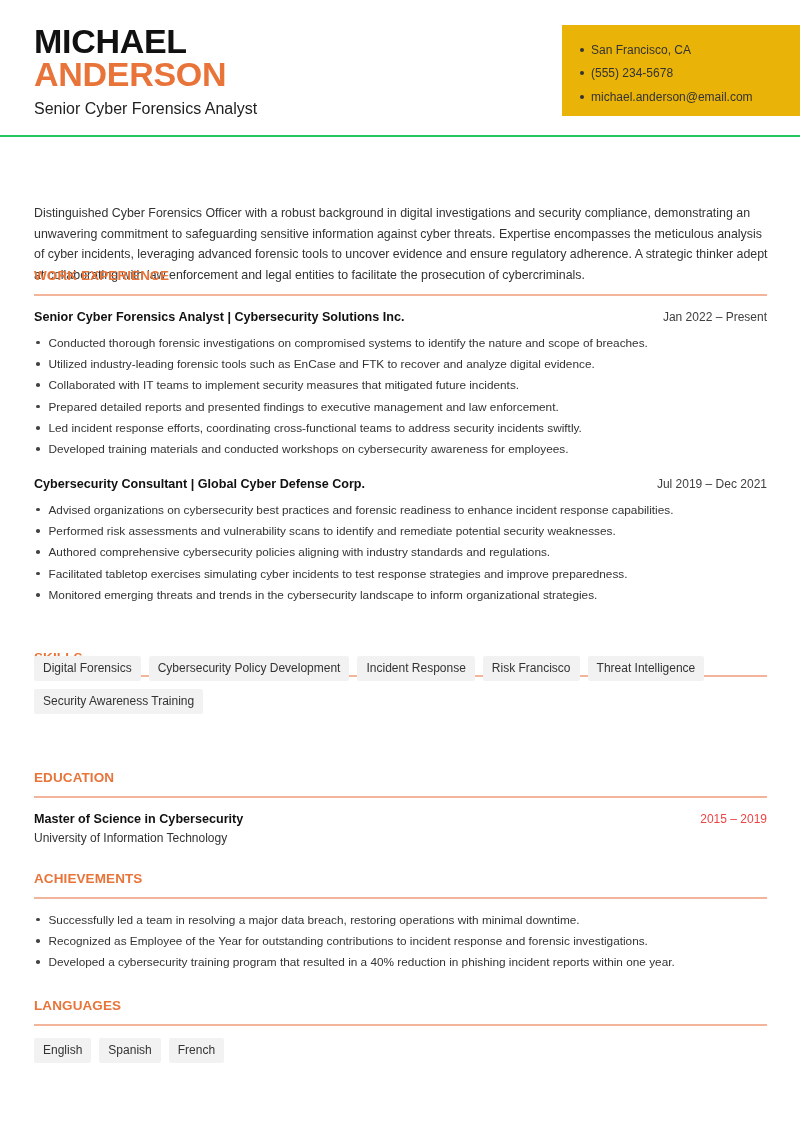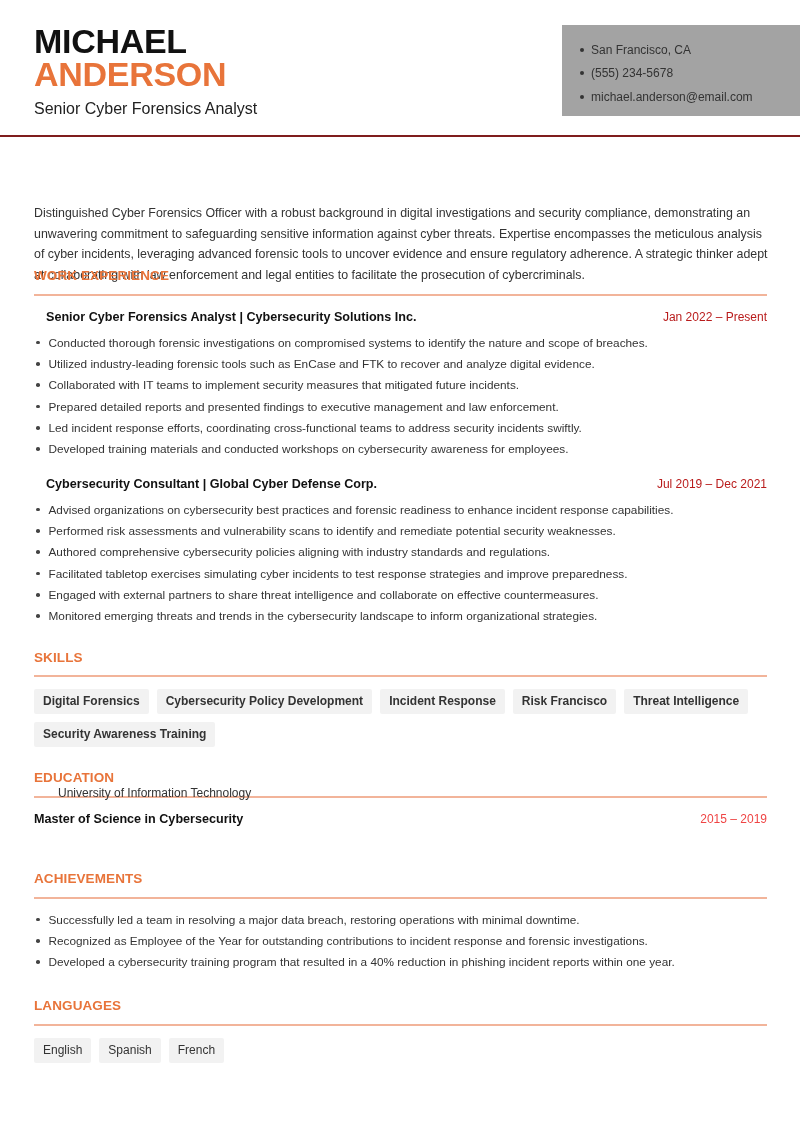--- a/index.html
+++ b/index.html
@@ -1,35 +1,35 @@
 <!DOCTYPE html>
 <html><head>
   <meta charset="utf-8">
   <style>
     * { margin: 0; padding: 0; box-sizing: border-box; }
     html, body { width: 800px; height: 1130px; background: #ffffff; }
     body { font-family: "Liberation Sans", "DejaVu Sans", sans-serif; color: #2a2a2a; position: relative; overflow: hidden; }
 
-    .header { position: relative; height: 137px; border-bottom: 2px solid #7f1d1d; }
+    .header { position: relative; height: 137px; border-bottom: 2px solid #22c55e; }
     .name-first { position: absolute; left: 34px; top: 22px; font-size: 34px; font-weight: 700; color: #111111; letter-spacing: -0.3px; line-height: 38px; }
     .name-last { position: absolute; left: 34px; top: 55px; font-size: 34px; font-weight: 700; color: #e8743a; letter-spacing: -0.3px; line-height: 38px; }
     .job-title { position: absolute; left: 34px; top: 100px; font-size: 16px; color: #222; }
 
-    .contact-box { position: absolute; left: 562px; top: 25px; width: 238px; height: 91px; background: #a3a3a3; padding: 13px 0 0 18px; }
+    .contact-box { position: absolute; left: 562px; top: 25px; width: 238px; height: 91px; background: #eab308; padding: 13px 0 0 18px; }
     .contact-item { display: flex; align-items: center; font-size: 12px; color: #333; height: 23.5px; }
     .bullet { display: inline-block; width: 4px; height: 4px; border-radius: 50%; background: #333; margin-right: 7px; flex: none; }
 
     .summary { position: absolute; left: 34px; top: 163px; width: 735px; font-size: 12.4px; line-height: 20.6px; color: #333; margin-top: 40px; }
 
     .section-title { position: absolute; left: 34px; font-size: 13.5px; font-weight: 700; color: #e8743a; letter-spacing: 0.1px; }
     .section-rule { position: absolute; left: 34px; width: 733px; height: 2px; background: #f2b49a; }
 
     .job-head { position: absolute; left: 34px; width: 733px; display: flex; justify-content: space-between; align-items: baseline; }
-    .job-role { font-size: 12.6px; font-weight: 700; color: #111; margin-left: 12px; }
-    .job-date { font-size: 12px; color: #b91c1c; }
+    .job-role { font-size: 12.6px; font-weight: 700; color: #111; }
+    .job-date { font-size: 12px; color: #404040; }
 
     .bullets { position: absolute; left: 34px; width: 740px; list-style: none; }
     .bullets li { display: flex; align-items: center; font-size: 11.8px; color: #333; height: 21.3px; }
     .bullets li .bullet { margin-left: 2px; margin-right: 9px; width: 3.5px; height: 3.5px; background: #444; }
 
     .chips { position: absolute; left: 34px; width: 740px; display: flex; flex-wrap: wrap; gap: 8px 8px; }
     .chip { background: #f2f2f2; font-size: 12px; color: #333; padding: 0 9px; height: 25px; line-height: 25px; border-radius: 2px; }
 
     .edu-head { position: absolute; left: 34px; width: 733px; display: flex; justify-content: space-between; }
     .edu-degree { font-size: 12.6px; font-weight: 700; color: #111; }
@@ -112,46 +112,42 @@
   <li>
       <span class="bullet"></span>
       <span>Authored comprehensive cybersecurity policies aligning with industry standards and regulations.</span>
     </li>
   <li>
       <span class="bullet"></span>
       <span>Facilitated tabletop exercises simulating cyber incidents to test response strategies and improve preparedness.</span>
     </li>
   <li>
       <span class="bullet"></span>
-      <span>Engaged with external partners to share threat intelligence and collaborate on effective countermeasures.</span>
-    </li>
-  <li>
-      <span class="bullet"></span>
       <span>Monitored emerging threats and trends in the cybersecurity landscape to inform organizational strategies.</span>
     </li>
 </ul>
 
 <div class="section-title" style="top:650px;">SKILLS</div>
 <div class="section-rule" style="top:675px;"></div>
-<div class="chips" style="top:689px;font-weight:bold;">
+<div class="chips" style="top:656px;">
   <span class="chip">Digital Forensics</span>
   <span class="chip">Cybersecurity Policy Development</span>
   <span class="chip">Incident Response</span>
   <span class="chip">Risk Francisco</span>
   <span class="chip">Threat Intelligence</span>
   <span class="chip">Security Awareness Training</span>
 </div>
 
 <div class="section-title" style="top:770px;">EDUCATION</div>
 <div class="section-rule" style="top:796px;"></div>
 <div class="edu-head" style="top:812px;">
   <span class="edu-degree">Master of Science in Cybersecurity</span>
   <span class="edu-date">2015 – 2019</span>
 </div>
-<div class="edu-school" style="top:786px;margin-left:24px;">University of Information Technology</div>
+<div class="edu-school" style="top:831px;">University of Information Technology</div>
 
 <div class="section-title" style="top:871px;">ACHIEVEMENTS</div>
 <div class="section-rule" style="top:897px;"></div>
 <ul class="bullets" style="top:909px;">
   <li>
       <span class="bullet"></span>
       <span>Successfully led a team in resolving a major data breach, restoring operations with minimal downtime.</span>
     </li>
   <li>
       <span class="bullet"></span>

